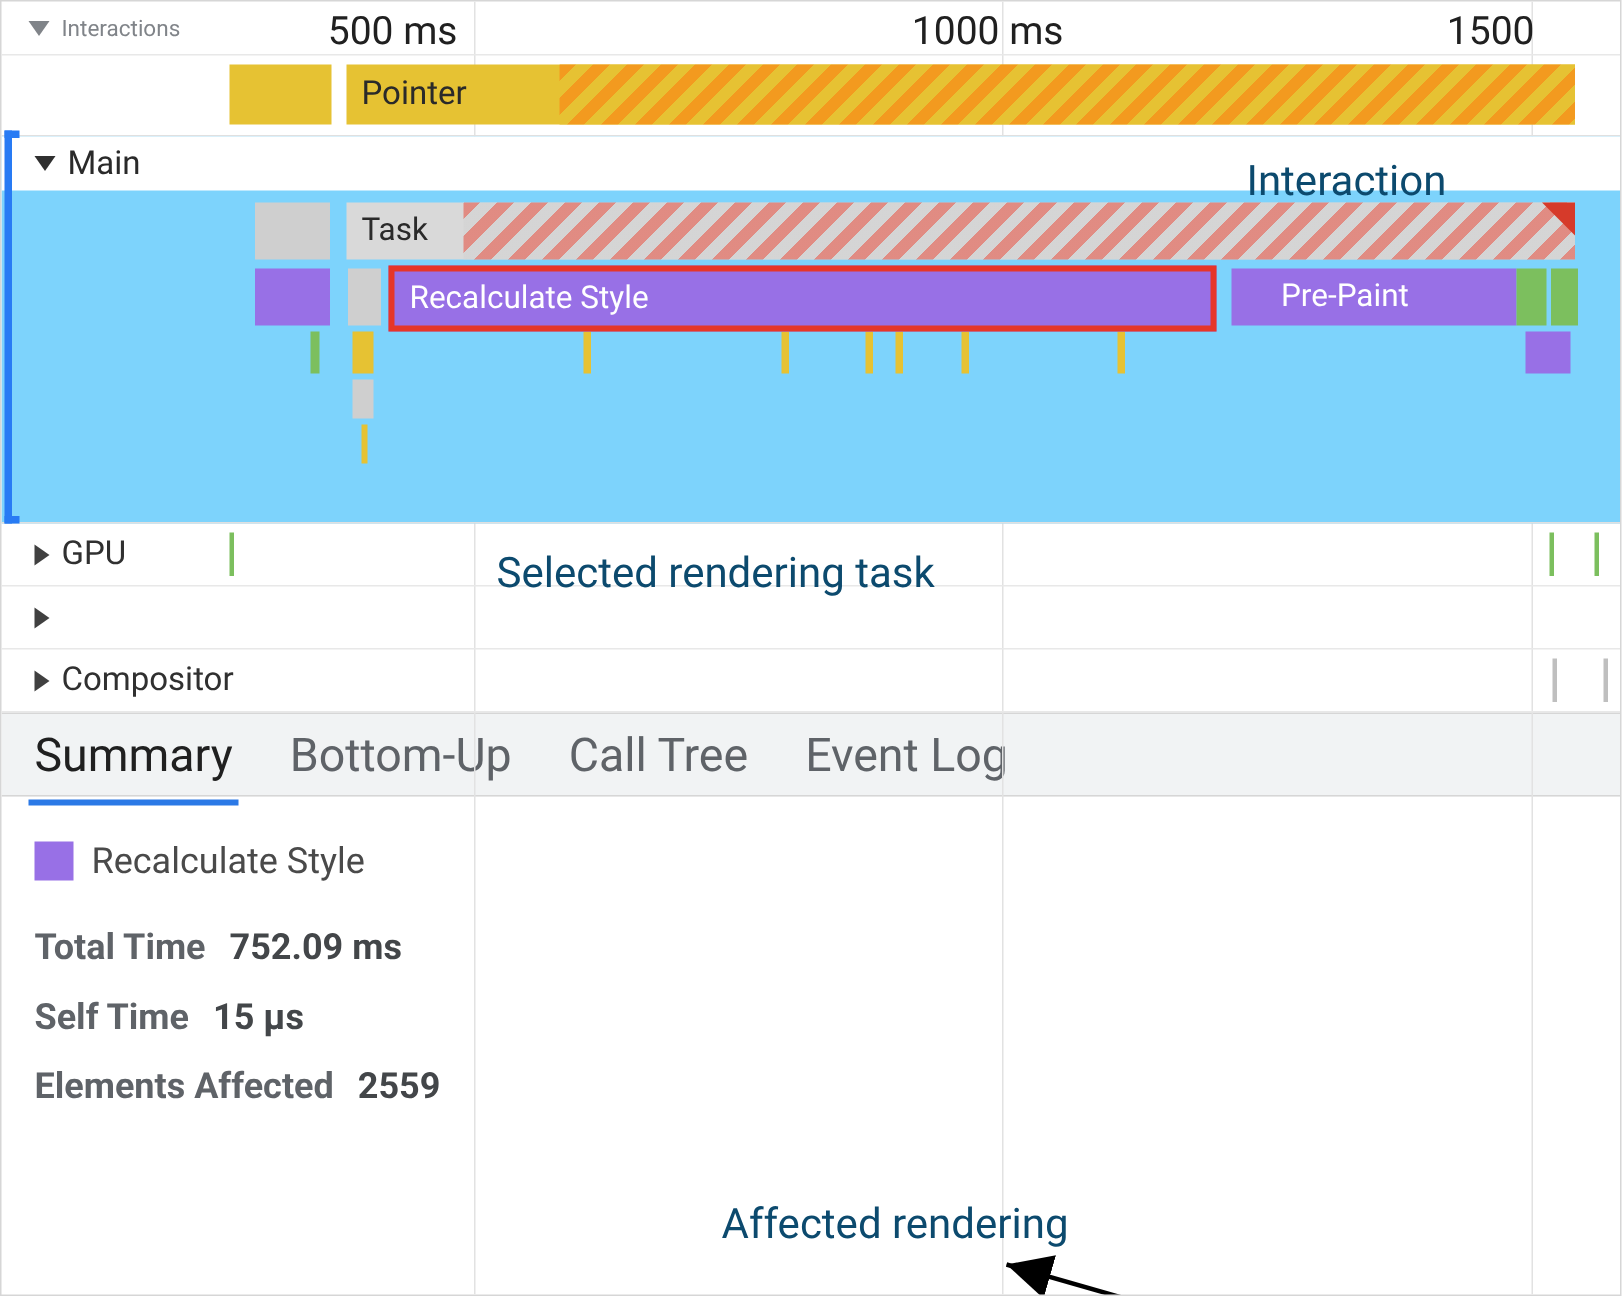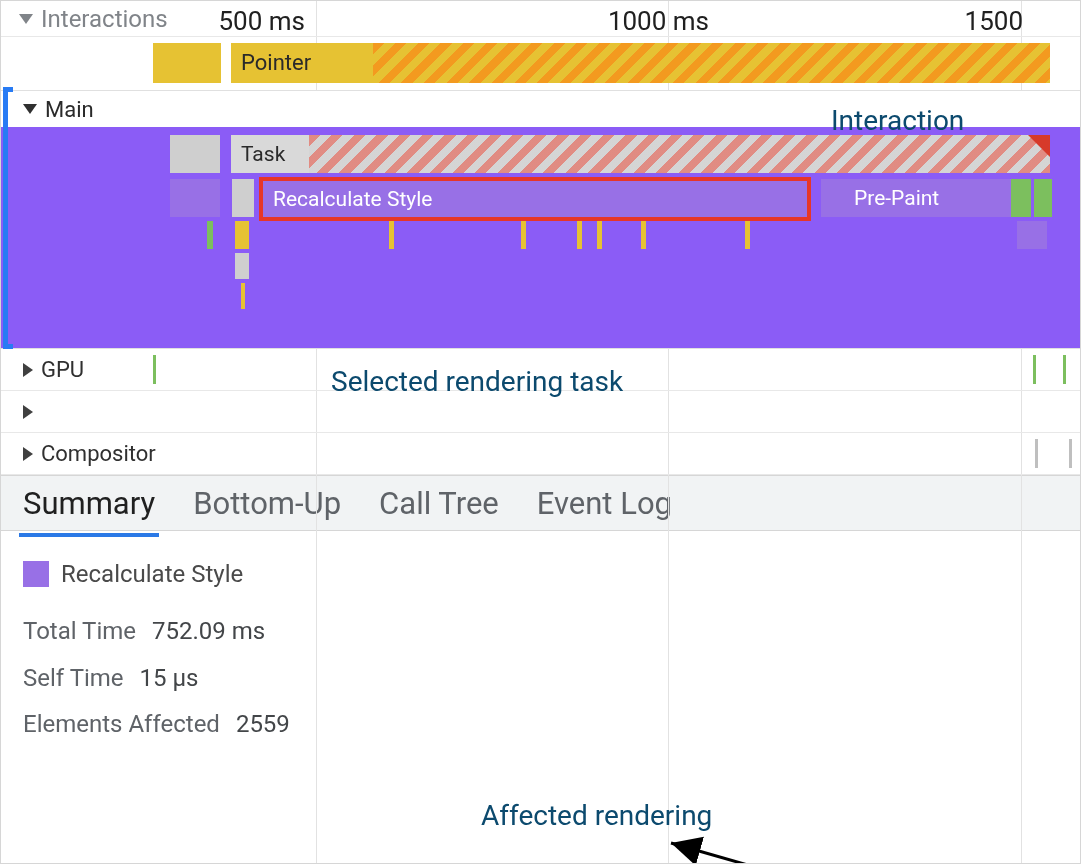--- a/index.html
+++ b/index.html
@@ -16,21 +16,21 @@
   }
   .timeline-area {
     position: relative;
     height: 36px;
     border-bottom: 1px solid #e8e8e8;
   }
   .track-header {
     display: flex;
     align-items: center;
     height: 36px;
-    font-size: 24px;
+    font-size: 15px;
     color: #808489;
     padding-left: 18px;
   }
   .chevron {
     display: inline-block;
     width: 0; height: 0;
     margin-right: 8px;
   }
   .chevron.down {
     border-left: 7px solid transparent;
@@ -102,21 +102,21 @@
     height: 40px;
     background: repeating-linear-gradient(
       135deg,
       #f39a1f 0 8px,
       #e6c233 8px 16px
     );
   }
 
   .main-track {
     position: relative;
-    background: #8b5cf6;
+    background: #7dd3fc;
     border-bottom: 1px solid #e0e0e0;
     height: 258px;
   }
   .main-header {
     display: flex;
     align-items: center;
     height: 36px;
     padding-left: 22px;
     background: #fff;
     color: #2a2a2a;
@@ -245,21 +245,21 @@
     display: flex;
     align-items: center;
     gap: 12px;
     color: #4a4a4a;
     margin-bottom: 10px;
   }
   .swatch {
     width: 26px; height: 26px;
     background: #9870e6;
   }
-  .kv { display: flex; gap: 16px; }
+  .kv { display: flex; gap: 16px; font-weight: bold; }
   .kv .k { color: #5f6368; }
   .kv .v { color: #434649; }
 
   .annot {
     position: absolute;
     font-size: 28px;
     color: #0c4a6e;
     z-index: 20;
     pointer-events: none;
   }

